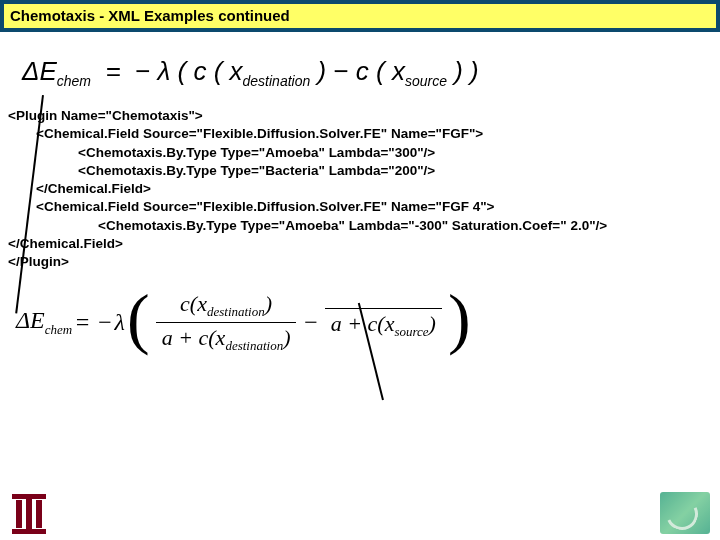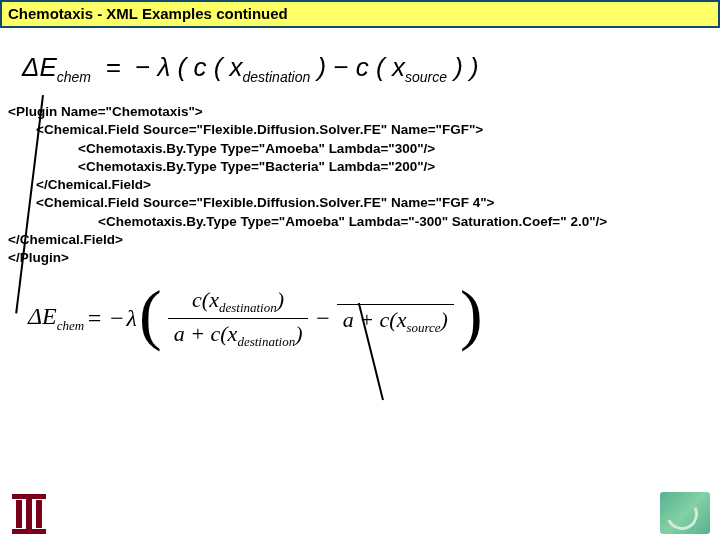--- a/index.html
+++ b/index.html
@@ -8,21 +8,21 @@
     width: 720px;
     height: 540px;
     font-family: Arial, sans-serif;
     font-size: 13px;
     background: #fff;
     position: relative;
     overflow: hidden;
   }
   .title-bar {
     background: #ffff66;
-    border: 2px solid #0c4a6e;
+    border: 4px solid #0c4a6e;
     padding: 2px 6px;
     font-weight: bold;
     font-size: 15px;
     line-height: 20px;
   }
   .eq1 {
     font-family: Liberation Sans, sans-serif;
     font-size: 26px;
     font-style: italic;
     margin: 24px 12px 18px 22px;
@@ -35,21 +35,21 @@
     font-weight: bold;
     font-size: 13.5px;
     line-height: 1.35;
     margin-left: 8px;
   }
   .ind1 { padding-left: 28px; }
   .ind2 { padding-left: 70px; }
   .ind3 { padding-left: 90px; }
   .eq2-wrap {
     margin-top: 20px;
-    margin-left: 28px;
+    margin-left: 16px;
     position: relative;
   }
   .eq2 {
     font-family: "Times New Roman", serif;
     font-style: italic;
     font-size: 24px;
     display: flex;
     align-items: center;
     gap: 2px;
   }

